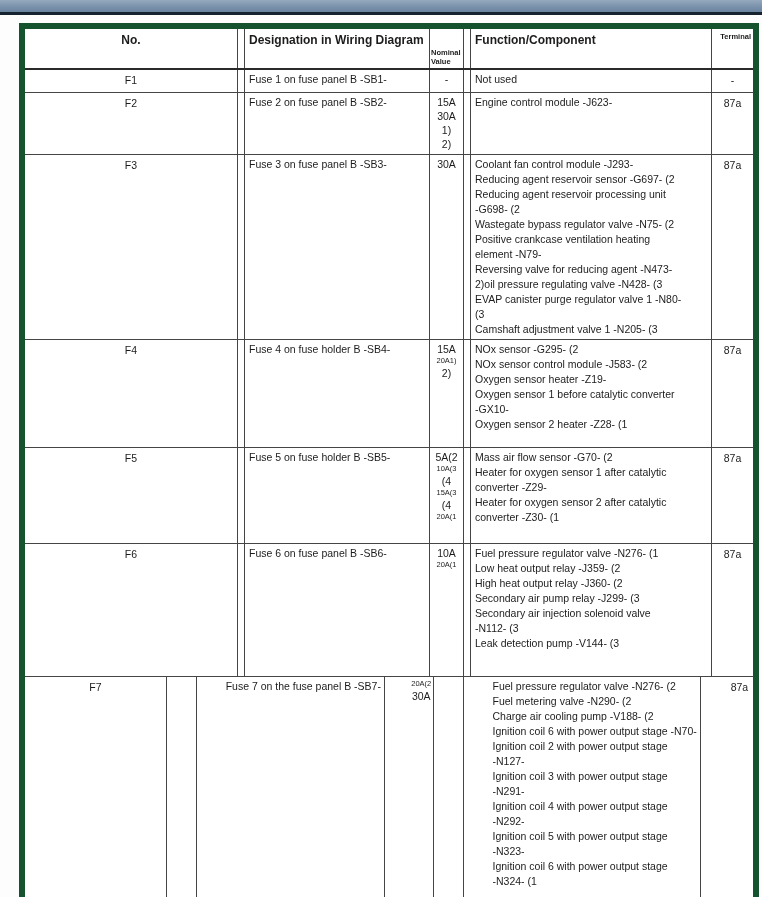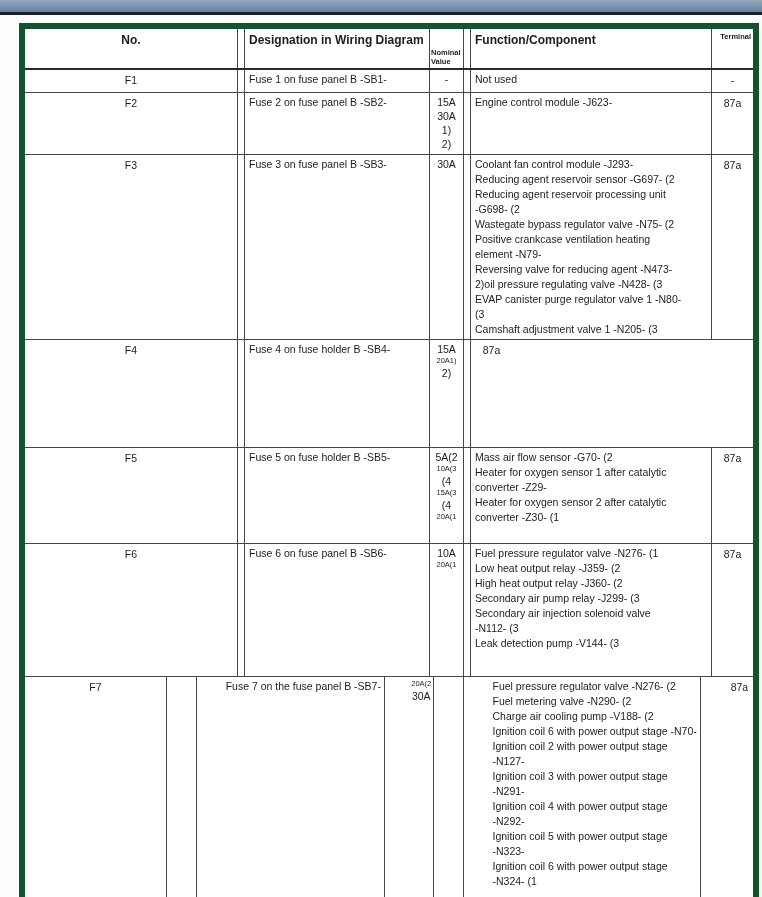--- a/index.html
+++ b/index.html
@@ -137,20 +137,28 @@
         <div class="cell c-sp"></div>
         <div class="cell c-des">
           <div class="des-line">Fuse 4 on fuse holder B -SB4-</div>
         </div>
         <div class="cell c-nom">
           <div class="nom-line">15A</div>
           <div class="nom-line small">20A1)</div>
           <div class="nom-line">2)</div>
         </div>
         <div class="cell c-sp"></div>
+        <div class="cell c-fn">
+          <div class="fn-line">NOx sensor -G295- (2</div>
+          <div class="fn-line">NOx sensor control module -J583- (2</div>
+          <div class="fn-line">Oxygen sensor heater -Z19-</div>
+          <div class="fn-line">Oxygen sensor 1 before catalytic converter</div>
+          <div class="fn-line">-GX10-</div>
+          <div class="fn-line">Oxygen sensor 2 heater -Z28- (1</div>
+        </div>
         <div class="cell c-term">87a</div>
       </div>
       <div class="row">
         <div class="cell c-no">F5</div>
         <div class="cell c-sp"></div>
         <div class="cell c-des">
           <div class="des-line">Fuse 5 on fuse holder B -SB5-</div>
         </div>
         <div class="cell c-nom">
           <div class="nom-line">5A(2</div>

